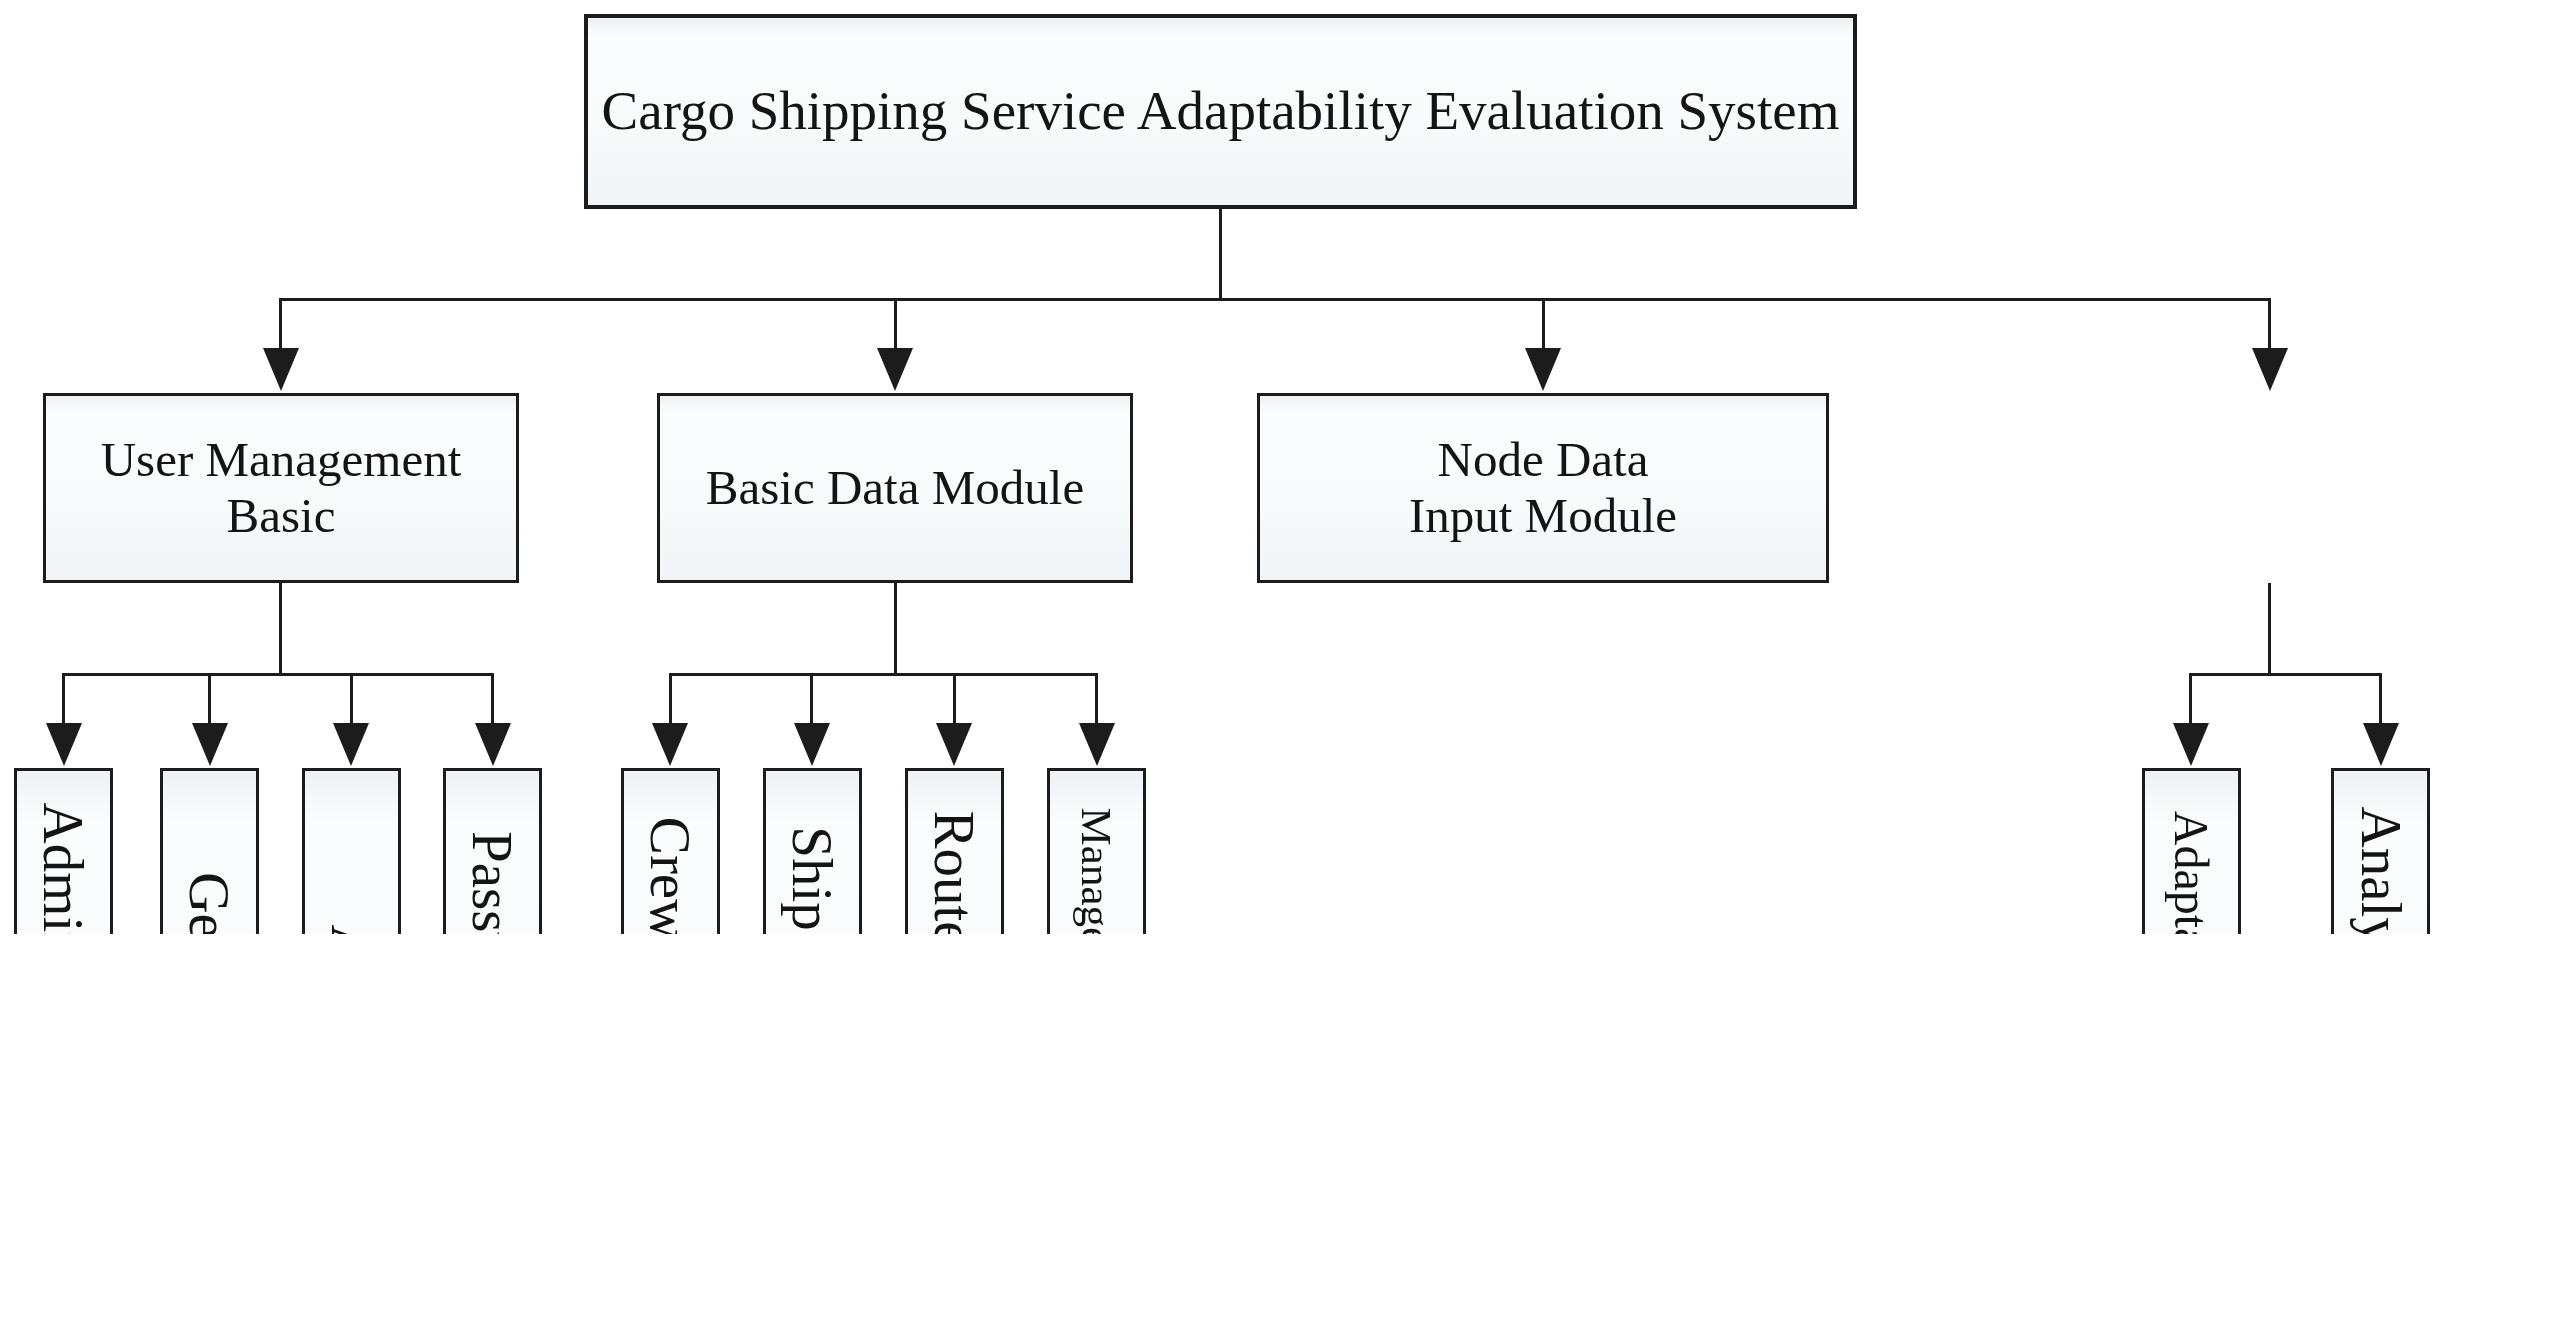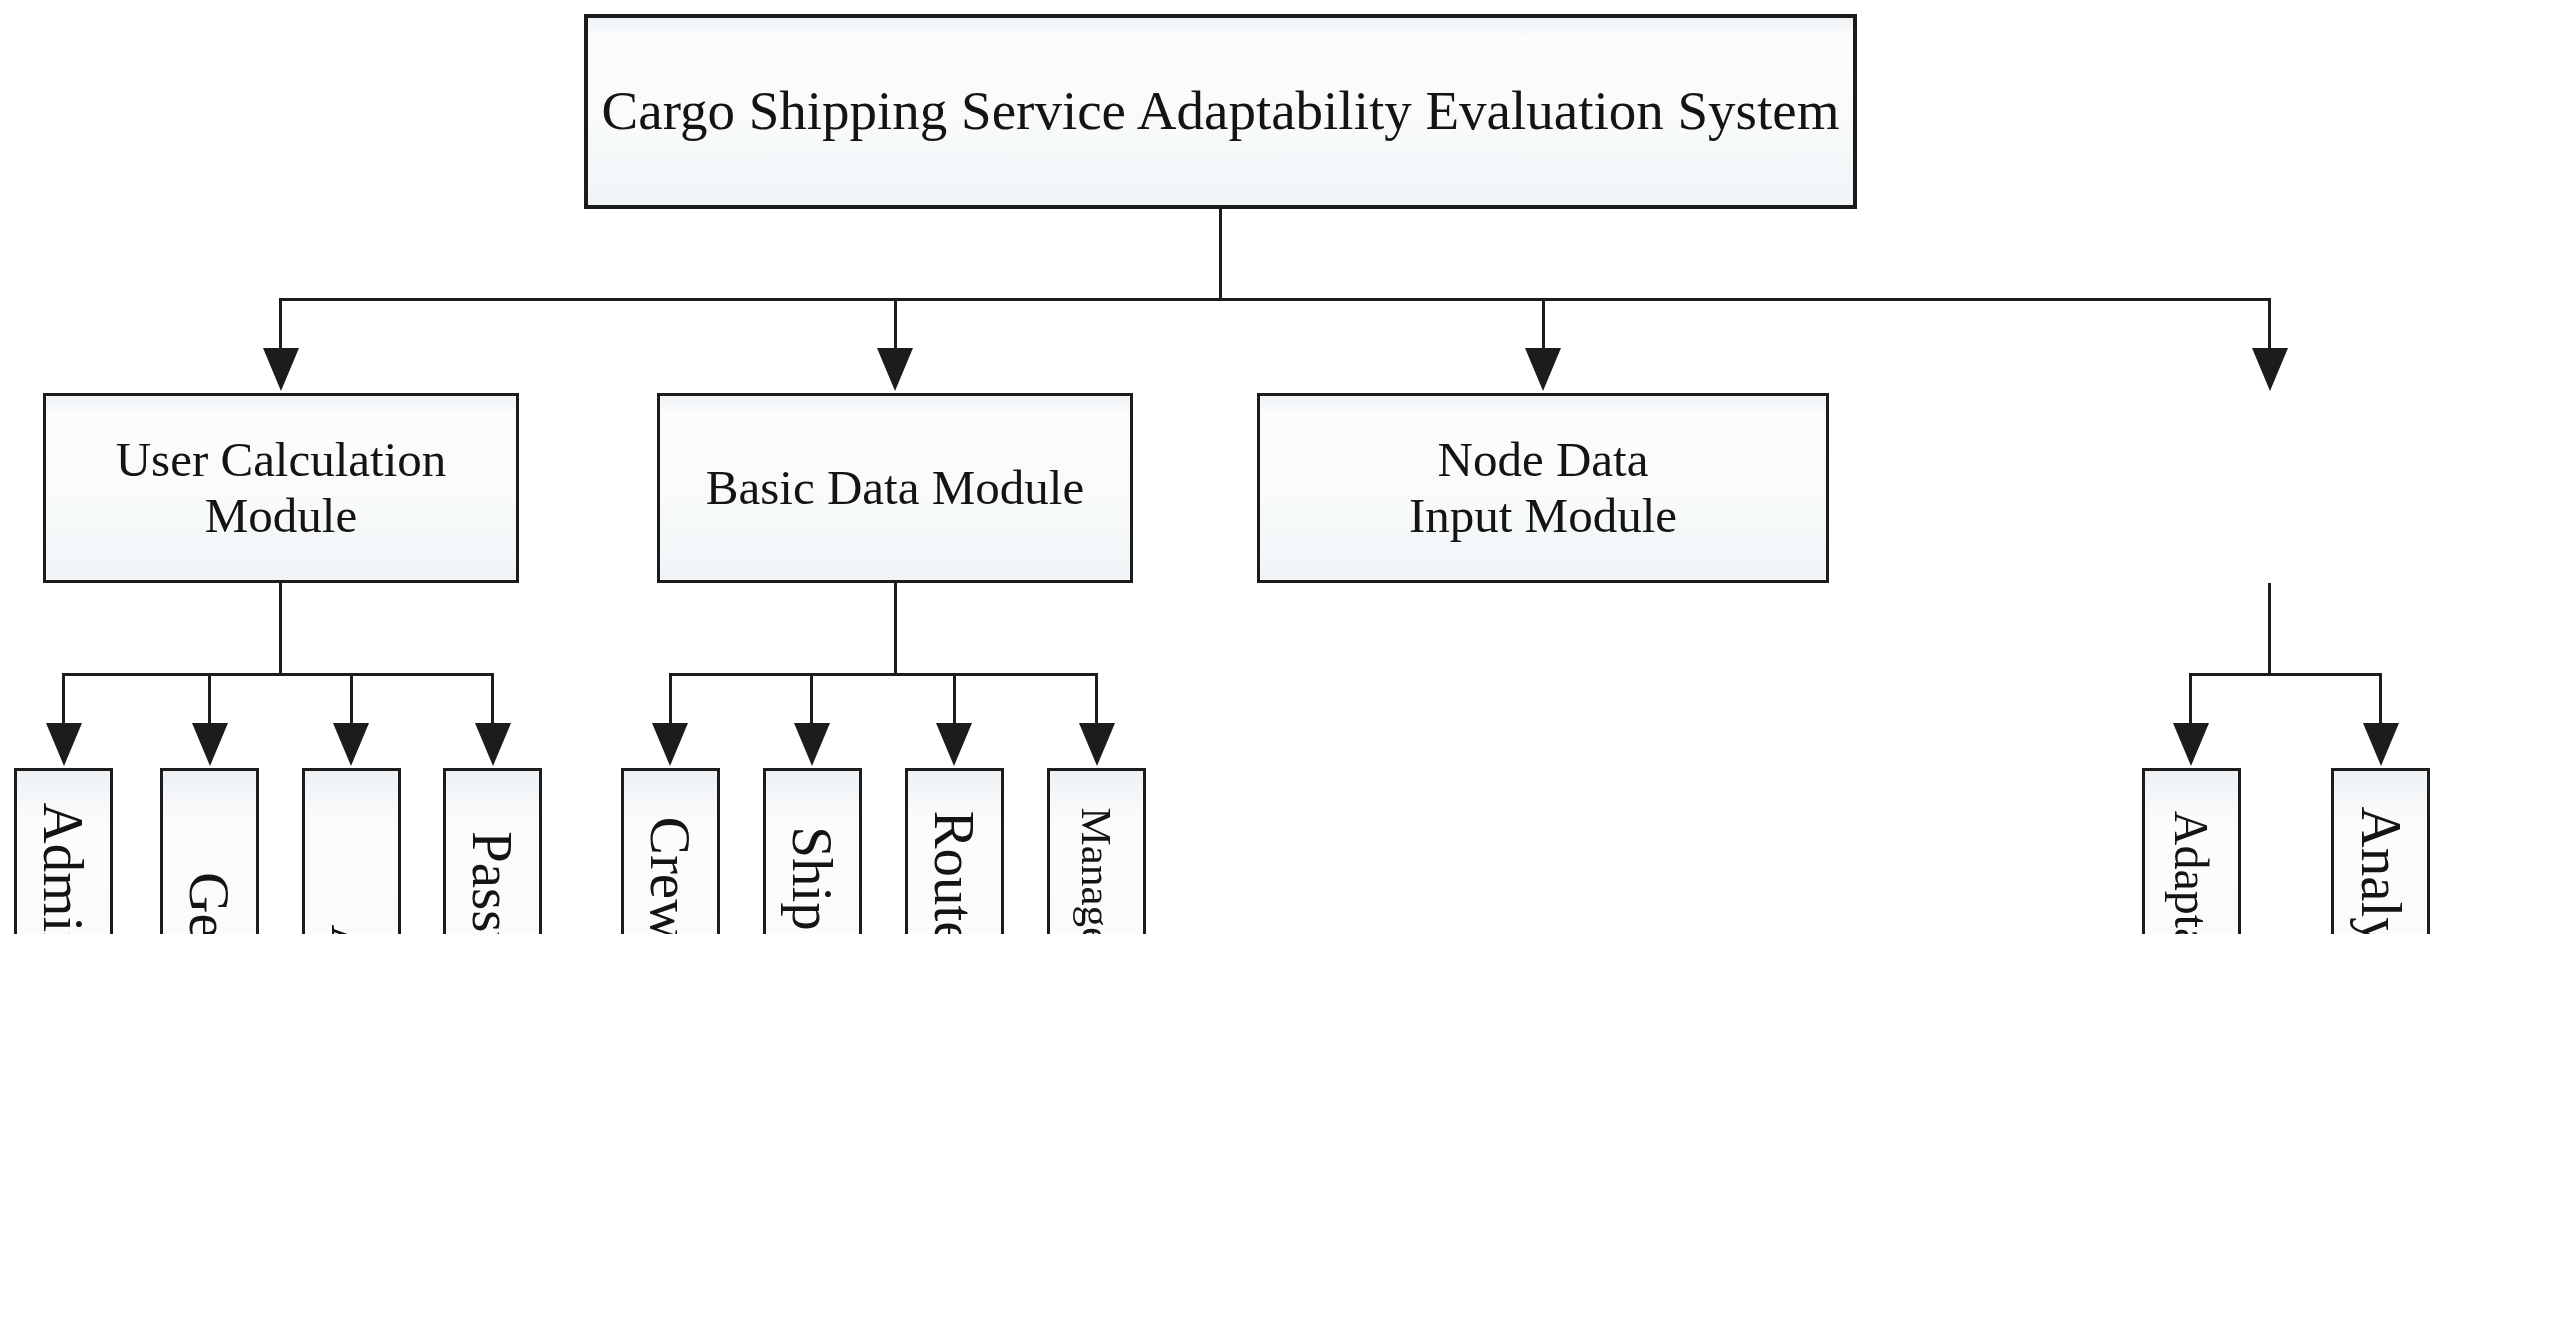--- a/index.html
+++ b/index.html
@@ -59,21 +59,21 @@
   <div class="vl" style="left:279px;top:298px;height:52px;"></div>
   <div class="ar" style="left:263px;top:348px;"></div>
   <div class="vl" style="left:894px;top:298px;height:52px;"></div>
   <div class="ar" style="left:877px;top:348px;"></div>
   <div class="vl" style="left:1542px;top:298px;height:52px;"></div>
   <div class="ar" style="left:1525px;top:348px;"></div>
   <div class="vl" style="left:2268px;top:298px;height:52px;"></div>
   <div class="ar" style="left:2252px;top:348px;"></div>
 
   <div class="node" style="left:43px;top:393px;width:476px;height:190px;">
-    <span class="mod-label" style="max-width:419px;">User Calculation Module</span>
+    <span class="mod-label" style="max-width:419px;">User Management Basic</span>
   </div>
 
   <div class="node" style="left:657px;top:393px;width:476px;height:190px;">
     <span class="mod-label">Basic Data Module</span>
   </div>
 
   <div class="node" style="left:1257px;top:393px;width:572px;height:190px;">
     <span class="mod-label" style="max-width:322px;">Node Data Input Module</span>
   </div>
 

